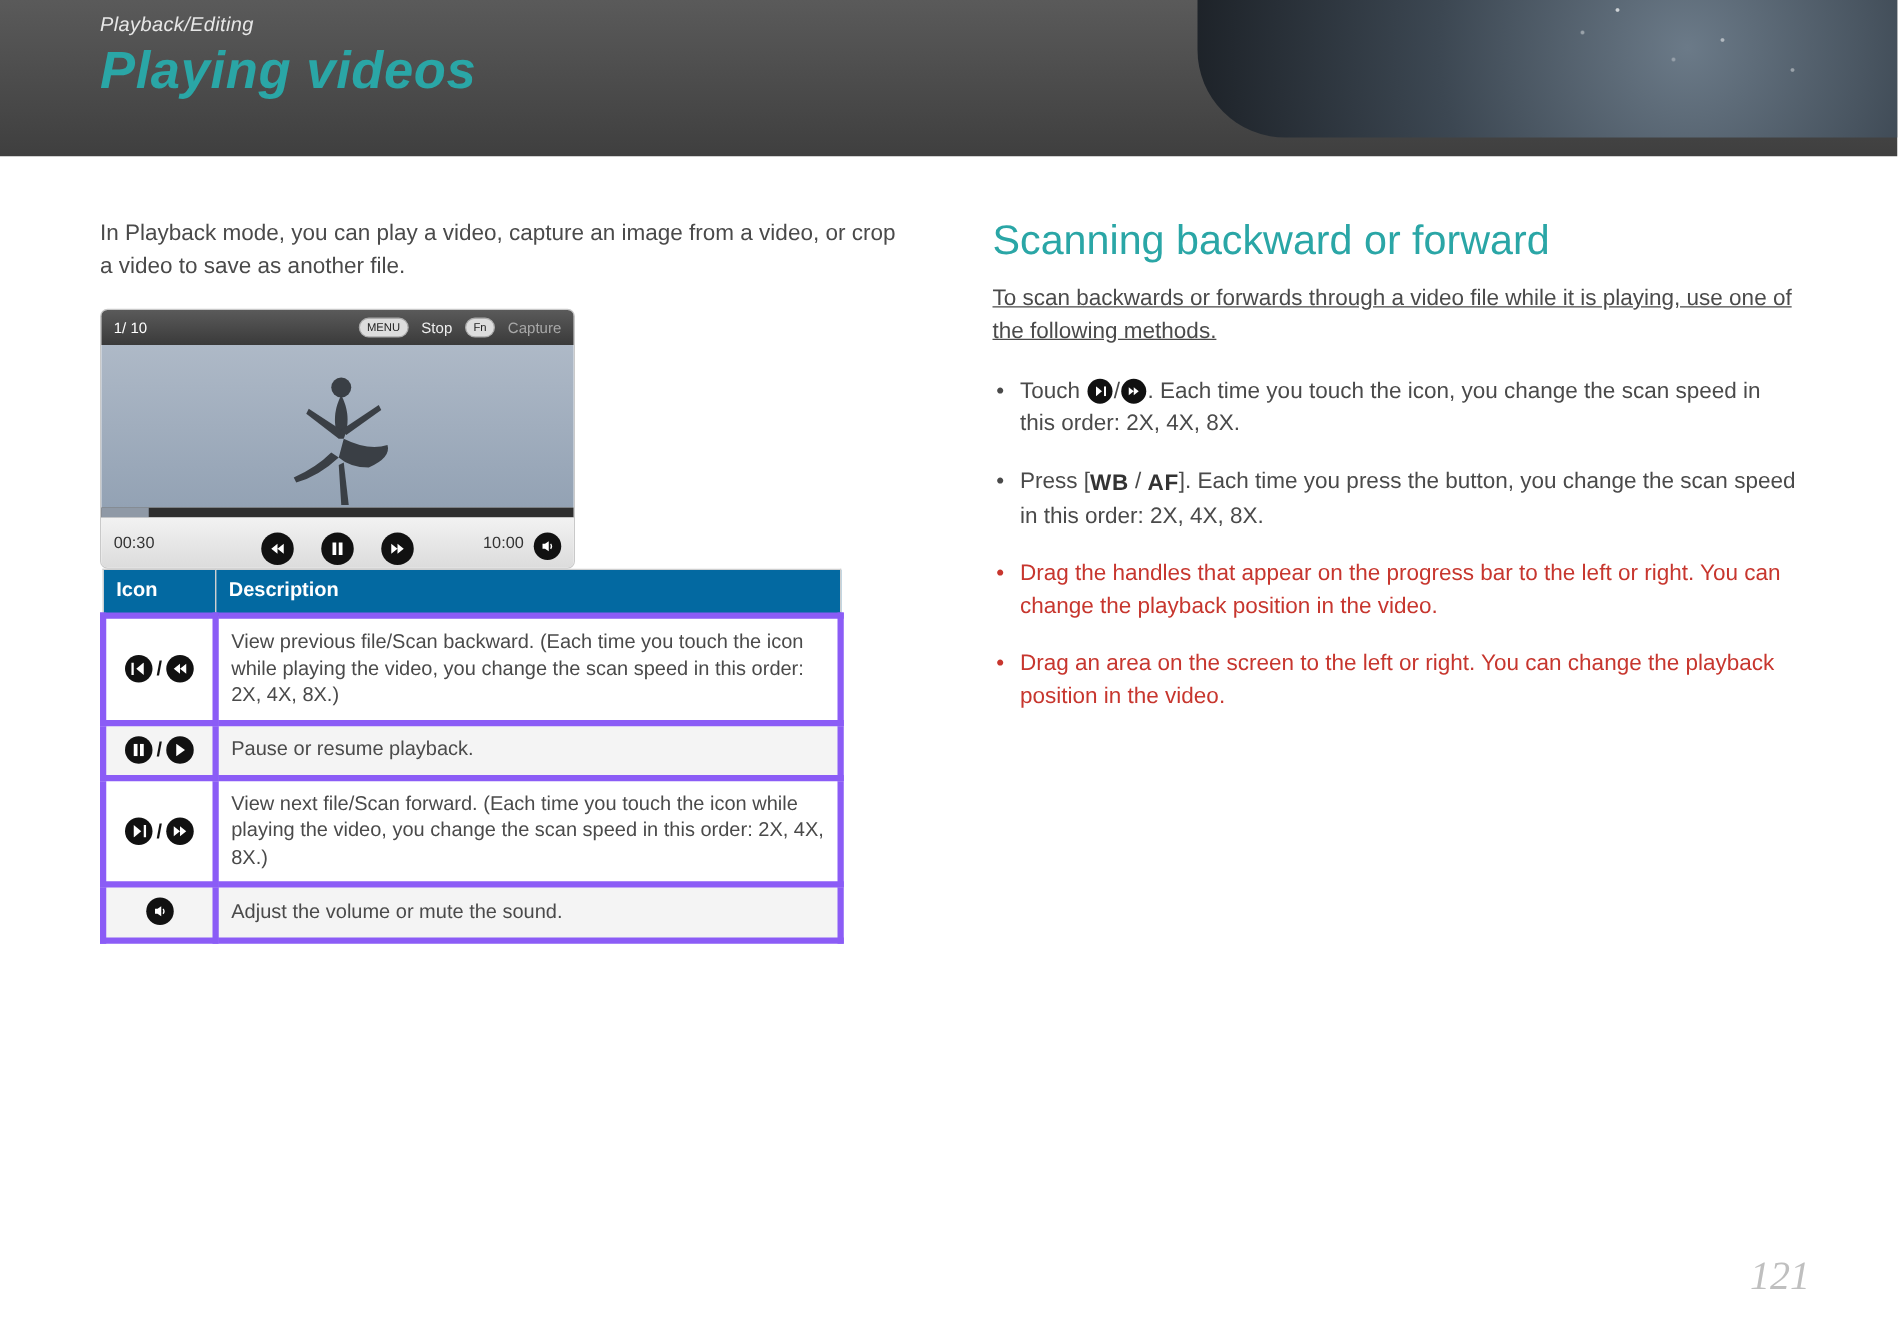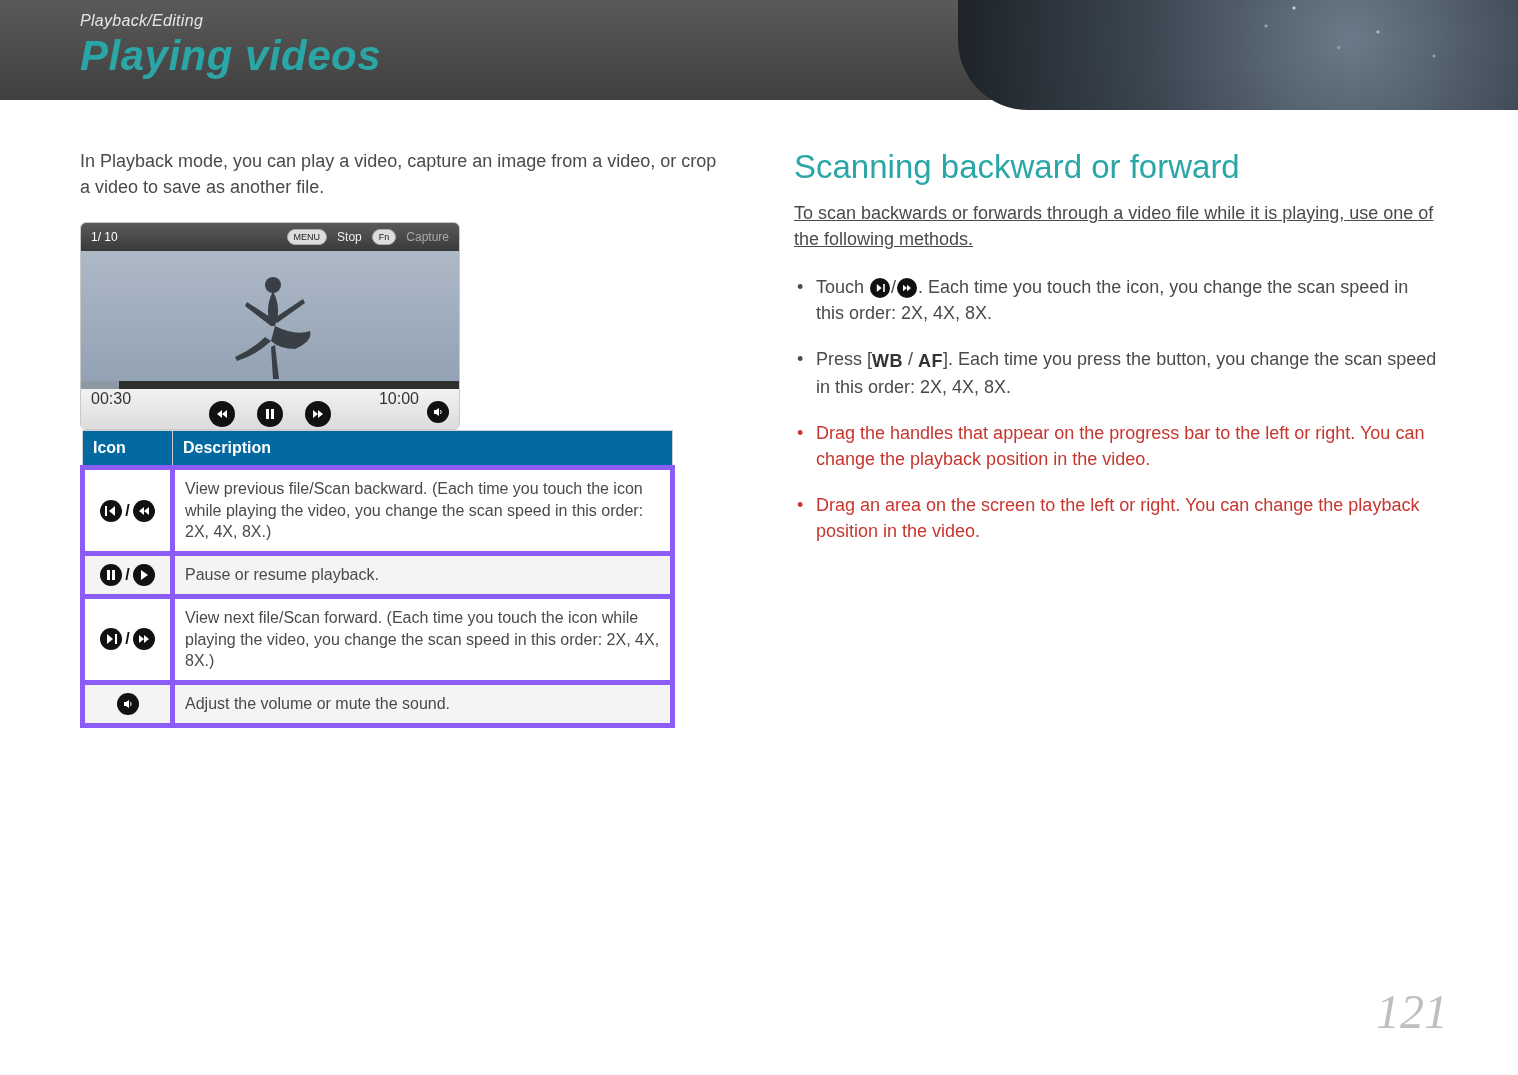--- a/index.html
+++ b/index.html
@@ -6,21 +6,21 @@
   body {
     font-family: -apple-system, "Segoe UI", Arial, sans-serif;
     width: 1518px;
     height: 1075px;
     background: #ffffff;
     color: #4a4a4a;
     position: relative;
   }
   .header-band {
     background: linear-gradient(to bottom, #5a5a5a 0%, #3f3f3f 100%);
-    height: 100px;
+    height: 125px;
     padding: 12px 0 0 80px;
     position: relative;
     color: #fff;
   }
   .header-corner {
     position: absolute;
     right: 0; top: -10px;
     width: 560px; height: 120px;
     background: radial-gradient(circle at 70% 40%, #6b7a88 0%, #3c4752 50%, #1d2228 100%);
     border-bottom-left-radius: 70px;
@@ -110,22 +110,22 @@
     background:#8f99a6;
   }
   .vm-bottom {
     display:flex; align-items:center;
     height: 40px;
     background: linear-gradient(#f2f2f2,#dcdcdc);
     padding:0 10px;
     position:relative;
   }
   .vm-time {
-    font-size:16px; color:#333;
-    position:absolute; top:1px;
+    font-size:13px; color:#333;
+    position:absolute; top:12px;
   }
   .vm-time.left { left:10px; }
   .vm-time.right { right:40px; }
   .vm-controls {
     margin:10px auto 0 auto;
     display:flex; gap:22px;
   }
   .circ-btn {
     width:26px; height:26px; border-radius:50%;
     background:#111; display:inline-flex;
@@ -207,21 +207,21 @@
   .wb, .af {
     display:inline-block; font-weight:700;
     font-family: Arial, sans-serif;
     color:#333; letter-spacing:.5px;
     vertical-align:middle;
   }
   .page-num {
     position:absolute;
     right: 70px;
     bottom: 36px;
-    font-size: 48px;
+    font-size: 32px;
     color:#bfbfbf;
     font-style: italic;
     font-family: Georgia, "Times New Roman", serif;
   }
 </style>
 </head>
 <body>
 
 <div class="header-band">
   <div class="header-corner"></div>

